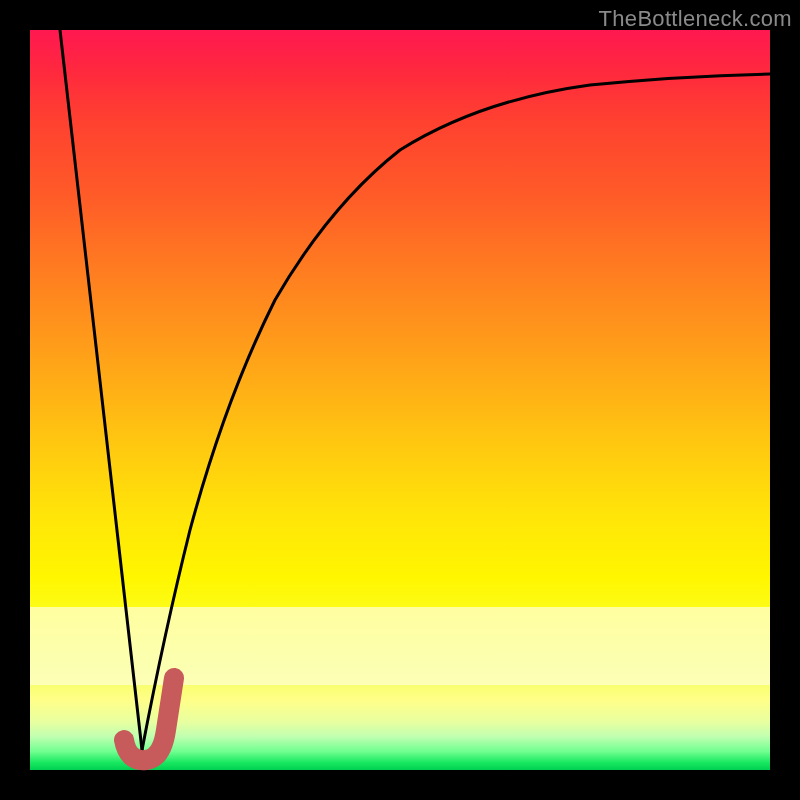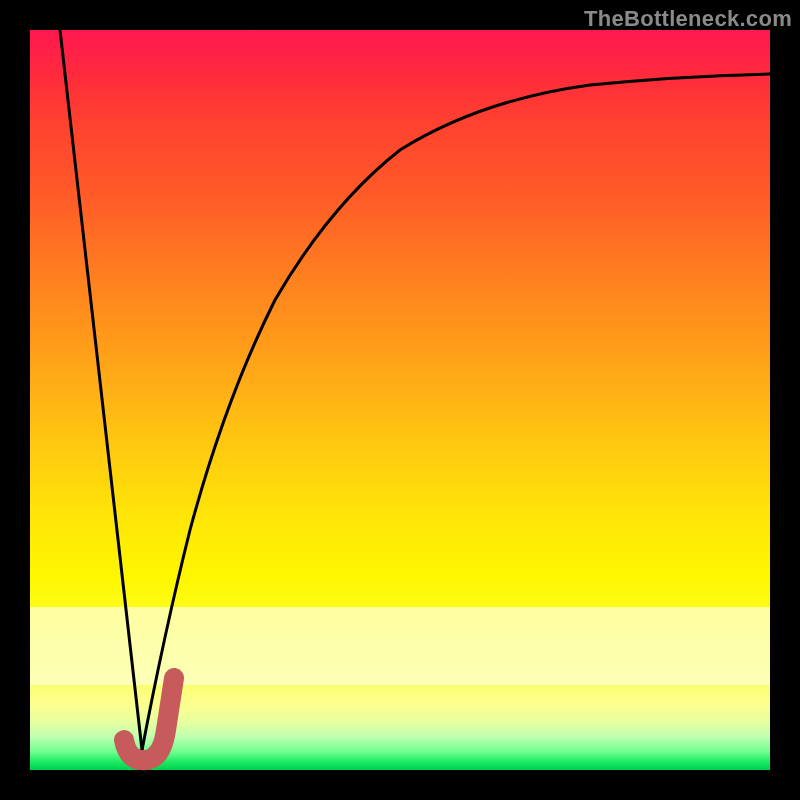--- a/index.html
+++ b/index.html
@@ -57,21 +57,21 @@
     background: #ffffd0;
     opacity: 0.75;
   }
   .watermark {
     position: absolute;
     top: 6px;
     right: 8px;
     color: #8a8a8a;
     font-size: 22px;
     letter-spacing: 0.3px;
-    font-weight: 700;
+    font-weight: 400;
   }
   svg.curves {
     position: absolute;
     left: 30px;
     top: 30px;
     width: 740px;
     height: 740px;
     overflow: visible;
   }
   

